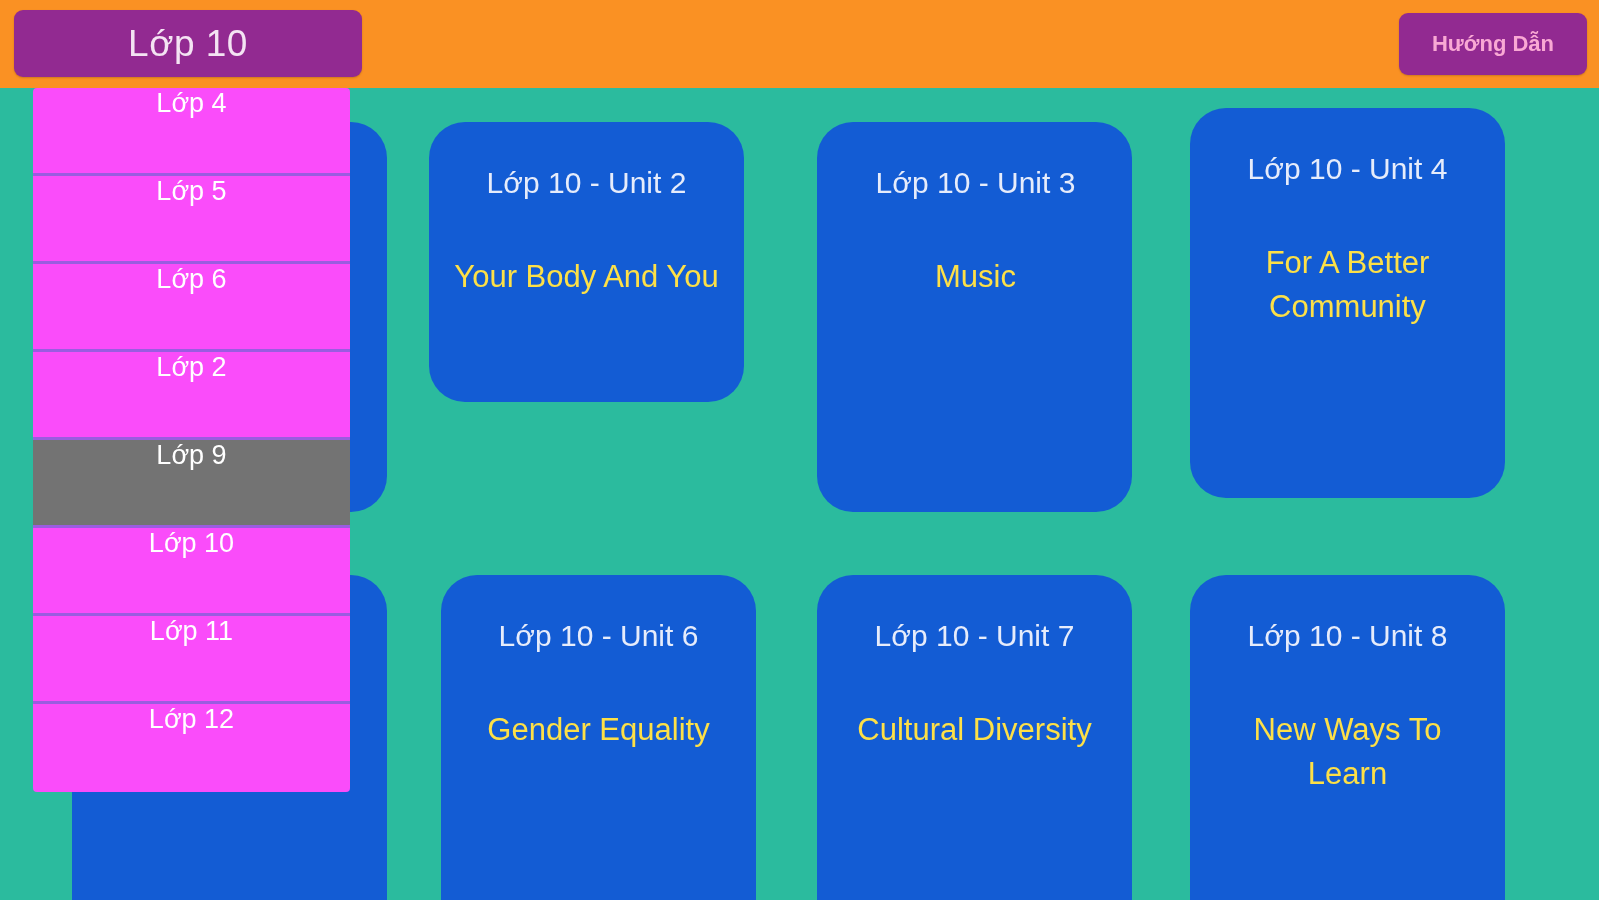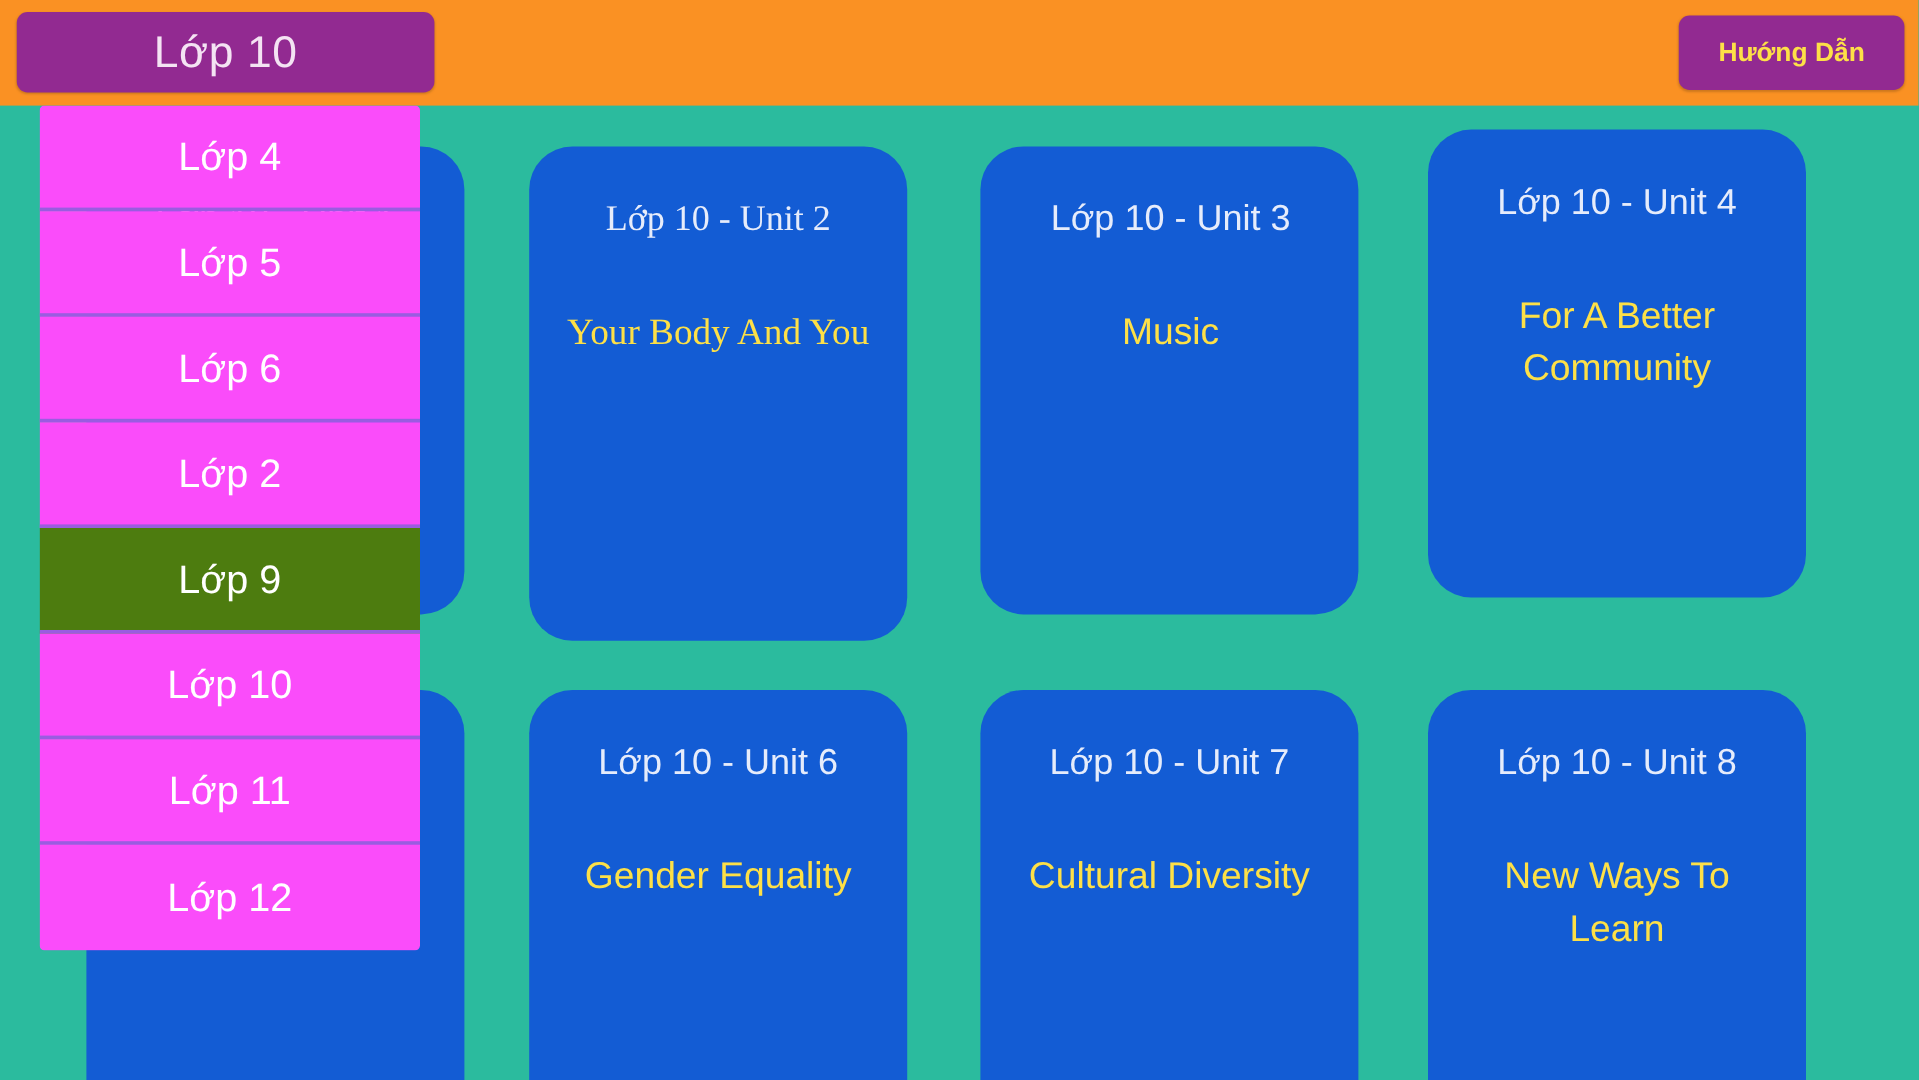--- a/index.html
+++ b/index.html
@@ -52,21 +52,21 @@
     position: absolute;
     right: 12px;
     top: 13px;
     width: 188px;
     height: 62px;
     background: #922a91;
     border-radius: 9px;
     display: flex;
     align-items: center;
     justify-content: center;
-    color: #fde047;
+    color: #f9a8d4;
     font-size: 22px;
     font-weight: bold;
     cursor: pointer;
     box-shadow: 0 1px 2px rgba(0,0,0,0.18);
   }
 
   
   .cards-layer {
     position: absolute;
     left: 0;
@@ -106,33 +106,33 @@
     width: 317px;
     border-radius: 4px;
     overflow: hidden;
     z-index: 40;
   }
   .grade-option {
     position: relative;
     height: 88px;
     background: #fa4cfa;
     color: #ffffff;
-    font-size: 33px;
+    font-size: 27px;
     display: flex;
-    align-items: center;
+    align-items: flex-start;
     justify-content: center;
     border-bottom: 3px solid #9a5ce0;
     box-sizing: border-box;
     cursor: pointer;
   }
   .grade-option:last-child {
     border-bottom: none;
   }
   .grade-option.is-hovered {
-    background: #4d7c0f;
+    background: #737373;
   }
 </style>
 </head>
 <body>
 
 <div id="app">
 
   <div class="header-bar">
     <div class="grade-select-button">
       <span>Lớp 10</span>
@@ -142,21 +142,21 @@
     </div>
   </div>
 
   <div class="cards-layer">
 
     <div class="unit-card" style="left:72px; top:34px; width:315px; height:390px;">
       <div class="unit-label">Lớp 10 - Unit 1</div>
       <div class="unit-title"></div>
     </div>
 
-    <div class="unit-card" style="left:441px; top:34px; width:315px; height:412px;font-family:Liberation Serif, serif;">
+    <div class="unit-card" style="left:429px; top:34px; width:315px; height:280px;">
       <div class="unit-label">Lớp 10 - Unit 2</div>
       <div class="unit-title">Your Body And You</div>
     </div>
 
     <div class="unit-card" style="left:817px; top:34px; width:315px; height:390px;padding-left:24px;">
       <div class="unit-label">Lớp 10 - Unit 3</div>
       <div class="unit-title">Music</div>
     </div>
 
     <div class="unit-card" style="left:1190px; top:20px; width:315px; height:390px;">

